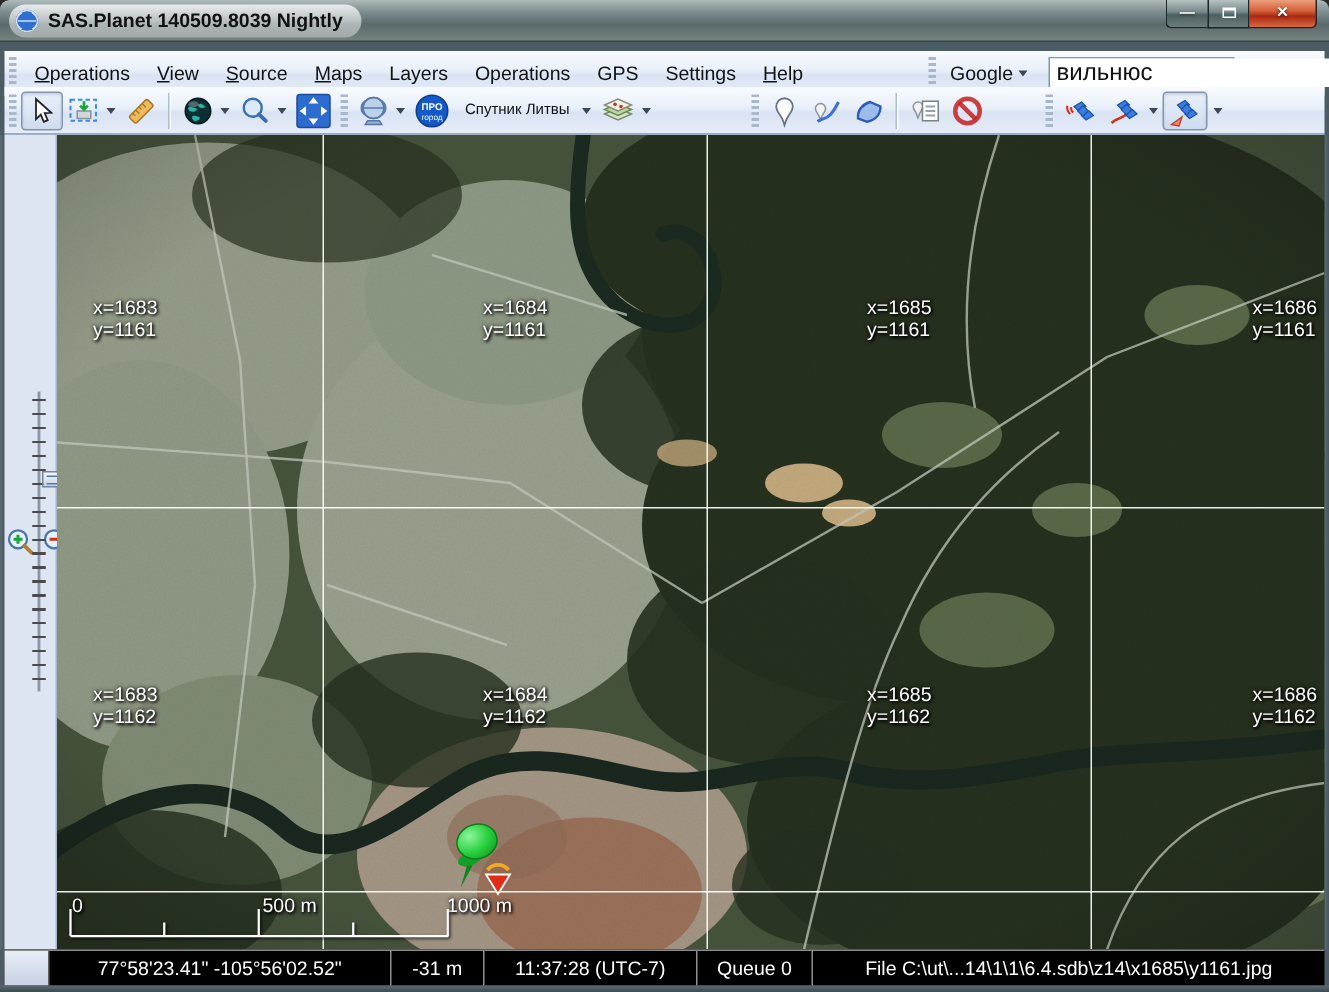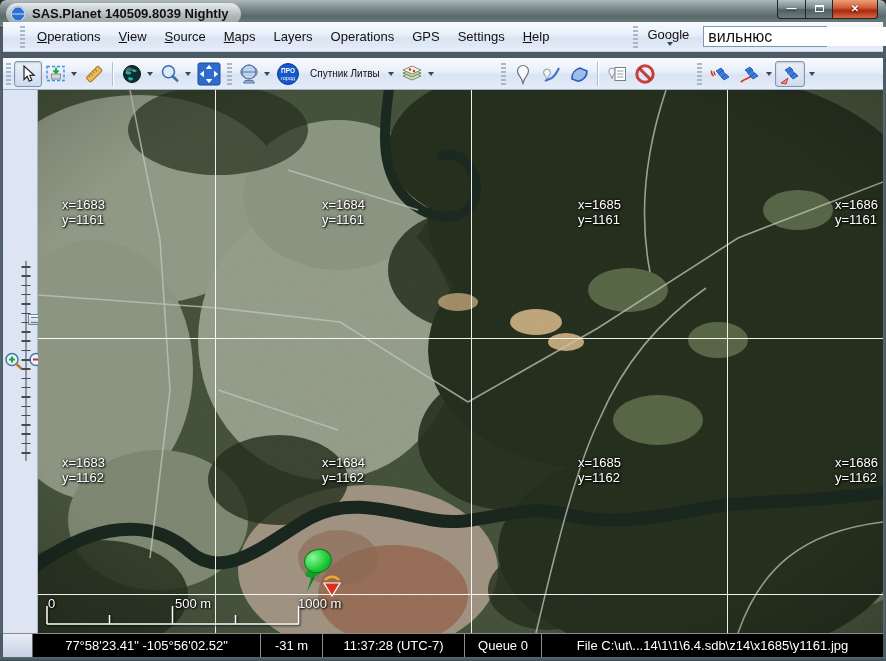--- a/index.html
+++ b/index.html
@@ -24,37 +24,37 @@
   .wbtn.min{width:28px;border-radius:0 0 0 4px;border-right:none;}
   .wbtn.max{width:27px;border-right:none;}
   .wbtn.close{width:46px;border-radius:0 0 4px 0;
     background:linear-gradient(180deg,#eba07b 0%,#d4603a 40%,#a82912 60%,#d8693f 100%);}
   .maxglyph{display:inline-block;width:9px;height:7px;border:1px solid #fff;
     border-top:2px solid #fff;margin-top:5px;background:transparent;}
   
   .menubar,.toolbar{position:absolute;left:3px;width:880px;
     background:linear-gradient(180deg,#f8fbfe 0%,#e8eff9 45%,#d9e3f3 55%,#e6edf8 100%);
     display:flex;align-items:center;}
-  .menubar{top:22px;height:30px;border-bottom:1px solid #c6d3e6;padding-left:14px;}
+  .menubar{top:34px;height:30px;border-bottom:1px solid #c6d3e6;}
   .toolbar{top:58px;height:32px;border-bottom:1px solid #9fb0ca;}
   .mnu{font-size:13px;color:#111;padding:0 9px;line-height:28px;cursor:default;}
   .mnu.u::first-letter{text-decoration:underline;}
   .grip{width:5px;height:22px;margin:0 3px;
     background:repeating-linear-gradient(180deg,#aab6ca 0 2px,transparent 2px 4px);}
   .hsep{width:2px;height:24px;margin:0 4px;border-left:1px solid #aebccf;border-right:1px solid #fff;}
   .tbtn{height:26px;min-width:26px;display:flex;align-items:center;justify-content:center;
     border:1px solid transparent;border-radius:3px;padding:0 2px;cursor:default;}
   .tbtn.pressed{border:1px solid #8494ad;background:linear-gradient(180deg,#e9f0fa,#cfdcef);
     box-shadow:inset 0 1px 2px rgba(70,90,130,.25);}
   .dd{width:0;height:0;border-left:3.5px solid transparent;border-right:3.5px solid transparent;
     border-top:4px solid #3c4654;margin-left:4px;}
   .maptype{font-size:10px;color:#111;padding:0 4px;white-space:nowrap;}
   
   .searchbar{display:flex;align-items:center;margin-left:72px;}
-  .gbtn{display:flex;align-items:center;font-size:13px;color:#111;padding:2px 6px;border-radius:3px;flex-direction:column;}
+  .gbtn{display:flex;align-items:center;font-size:13px;color:#111;padding:2px 6px;border-radius:3px;}
   .combo{display:flex;width:124px;height:21px;margin-left:8px;border:1px solid #7f96b8;background:#fff;}
   .combo input{flex:1;border:none;outline:none;font-size:16px;padding:0 4px;
     font-family:"Liberation Sans",sans-serif;color:#111;background:#fff;}
   .combo .arrowbtn{width:17px;display:flex;align-items:center;justify-content:center;
     font-size:8px;color:#333;background:linear-gradient(180deg,#f4f7fb,#d9e2ef);
     border-left:1px solid #aebccf;}
   
   .content{position:absolute;left:0;top:90px;width:886px;height:543px;display:flex;}
   .lborder,.rborder{width:3px;background:linear-gradient(90deg,#5b6b73,#48575f);}
   .sidebar{width:35px;background:#dde4f2;border-right:1px solid #a9b5c9;

